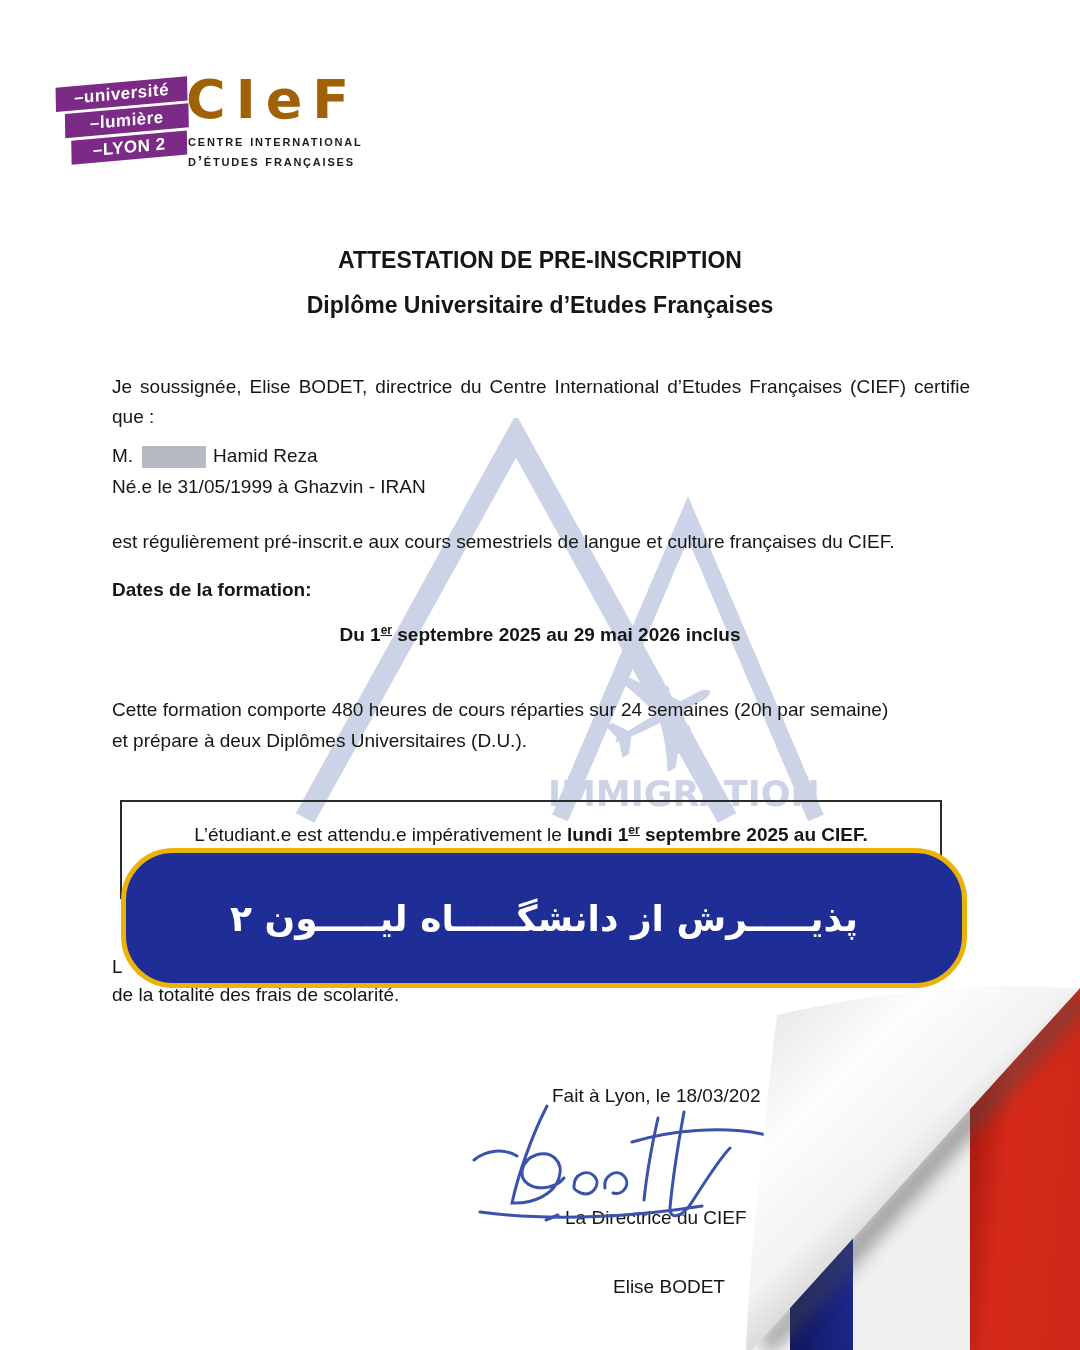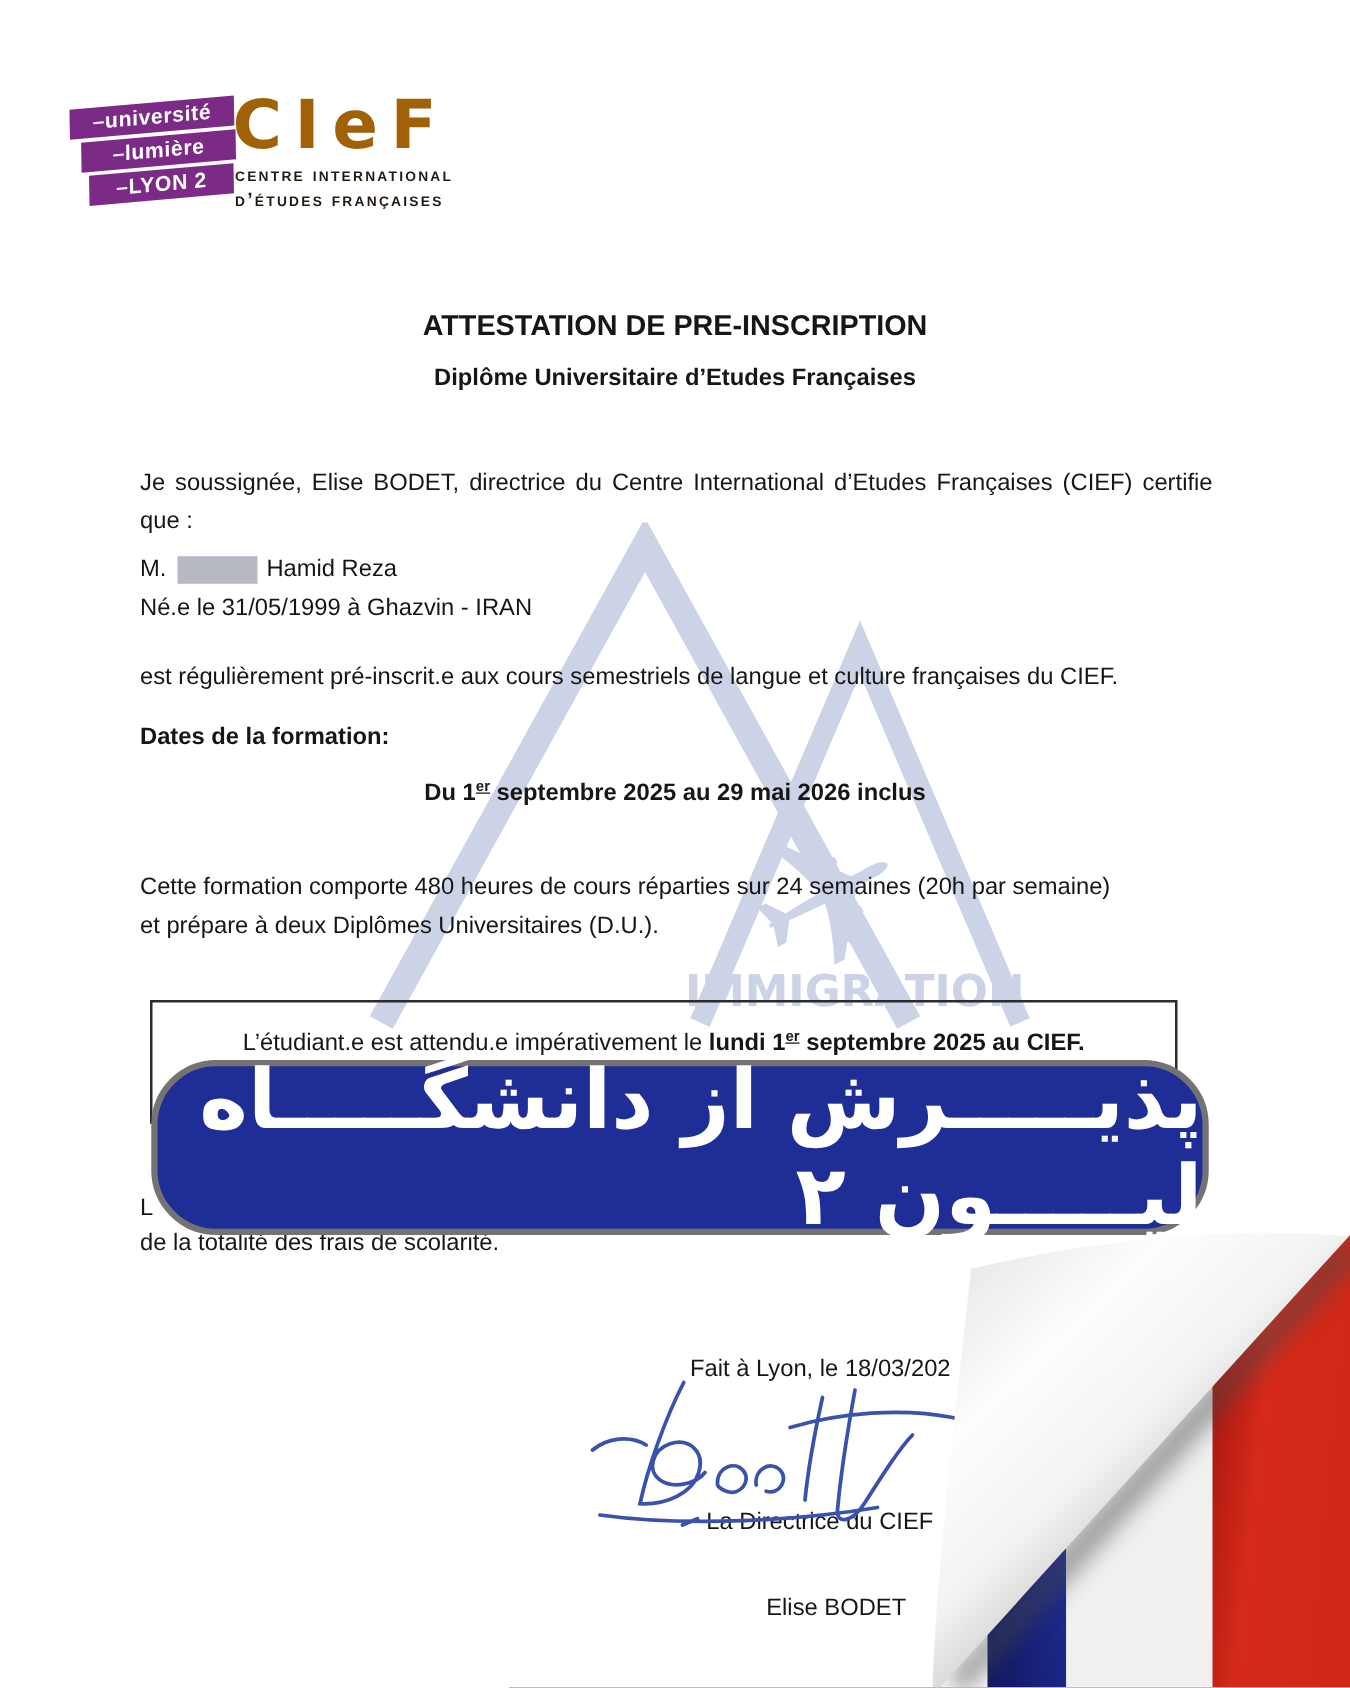--- a/index.html
+++ b/index.html
@@ -21,41 +21,41 @@
   .cief-acro{left:186px;top:68px;color:#a16207;font-weight:bold;font-size:54px;
     letter-spacing:10px;font-family:"DejaVu Sans",sans-serif;z-index:2;}
   .cief-name{left:188px;top:131px;color:#221a10;font-weight:bold;font-size:15.5px;
     font-variant:small-caps;letter-spacing:1.8px;line-height:20px;z-index:2;}
   
   .wm-svg{left:270px;top:418px;z-index:0;}
   .wm-text{left:548px;top:774px;font-size:35px;font-weight:bold;color:#ccd3e7;
     letter-spacing:0px;z-index:0;font-family:"DejaVu Sans",sans-serif;}
   
   .title{left:0;top:247px;width:1080px;text-align:center;font-weight:bold;font-size:23px;z-index:1;}
-  .subtitle{left:0;top:292px;width:1080px;text-align:center;font-weight:bold;font-size:19px;z-index:1;}
+  .subtitle{left:0;top:292px;width:1080px;text-align:center;font-weight:bold;font-size:23px;z-index:1;}
   .body-line{font-size:19px;line-height:30px;white-space:nowrap;z-index:1;}
   .p1{left:112px;top:372px;width:858px;white-space:normal;text-align:justify;}
   .nameblock{left:112px;top:440px;line-height:31px;}
   .redact{display:inline-block;width:64px;height:22px;background:#b7b9c3;
     vertical-align:middle;margin:0 7px 0 9px;}
   .p2{left:112px;top:527px;}
   .dates-head{left:112px;top:575px;font-weight:bold;}
   .dates-line{left:0;top:620px;width:1080px;text-align:center;font-weight:bold;white-space:normal;}
   .p5{left:112px;top:694px;line-height:31px;}
   sup{font-size:12px;vertical-align:super;line-height:0;text-decoration:underline;}
   
   .notice-box{left:120px;top:800px;width:818px;height:95px;border:2px solid #2b2b2b;z-index:1;}
   .notice-line{left:120px;top:824px;width:822px;text-align:center;font-size:19px;z-index:1;white-space:nowrap;}
   .notice-bold{font-weight:bold;margin-top:28px;}
   
   .banner{
     left:121px;top:848px;width:836px;height:130px;background:#1f2d96;
-    border:5px solid #737373;border-radius:52px;z-index:6;
+    border:5px solid #eab308;border-radius:52px;z-index:6;
     display:flex;align-items:center;justify-content:center;
-    direction:rtl;color:#ffffff;font-weight:bold;font-size:66px;
+    direction:rtl;color:#ffffff;font-weight:bold;font-size:36px;
     font-family:"DejaVu Sans",sans-serif;
   }
   .frag{left:112px;top:956px;font-size:19px;z-index:1;}
   .fees{left:112px;top:984px;font-size:19px;z-index:1;white-space:nowrap;}
   
   .placedate{left:552px;top:1085px;font-size:19px;z-index:1;white-space:nowrap;}
   .sig-svg{left:462px;top:1100px;z-index:2;}
   .signer-title{left:565px;top:1207px;font-size:19px;z-index:1;white-space:nowrap;}
   .signer-name{left:613px;top:1240px;font-size:19px;z-index:1;white-space:nowrap;margin-top:36px;}
   

